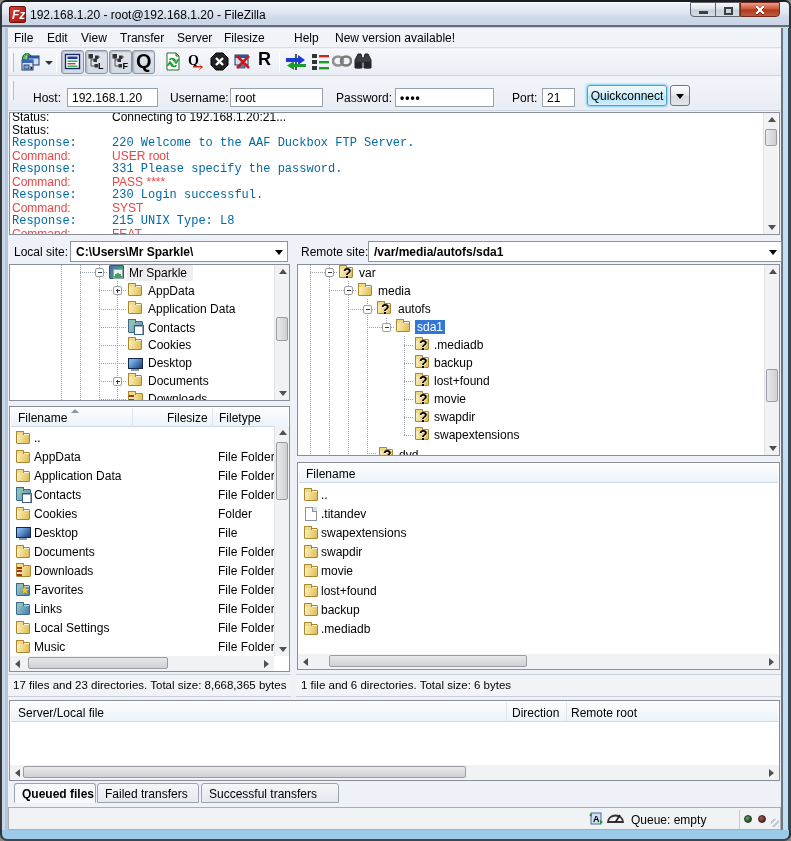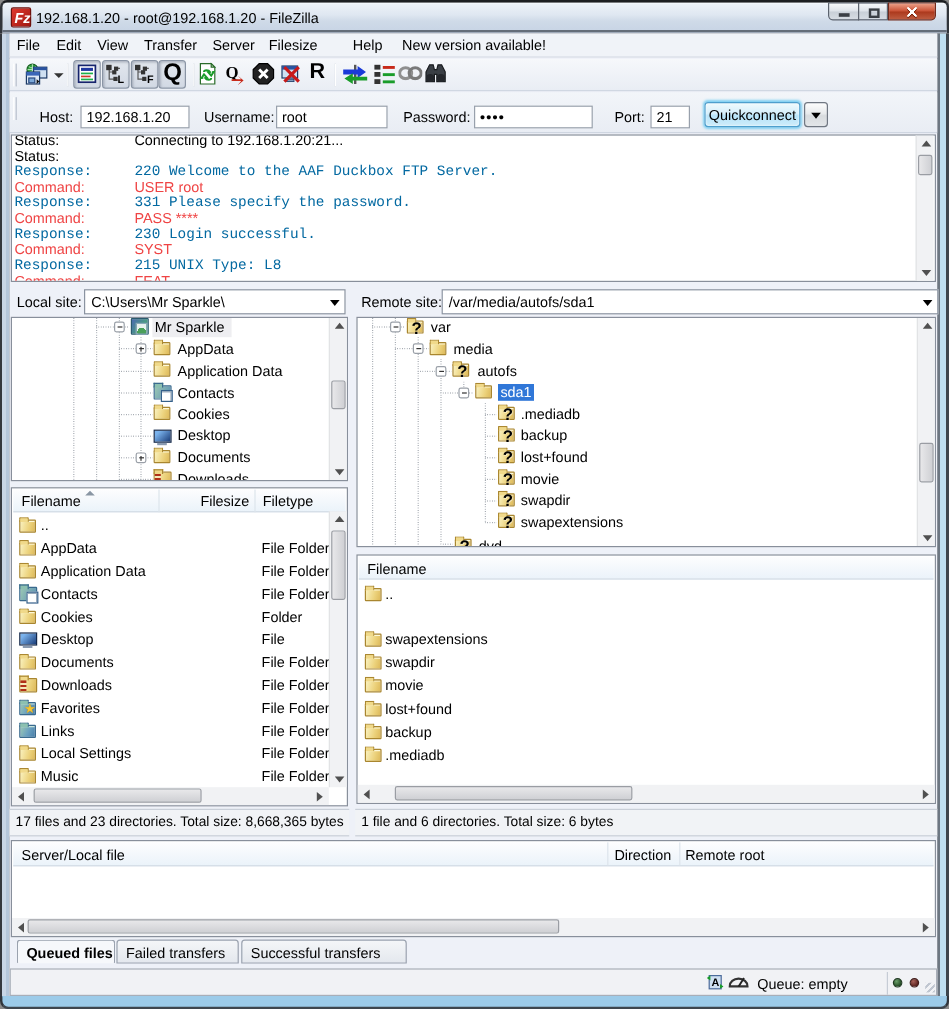--- a/index.html
+++ b/index.html
@@ -71,21 +71,21 @@
 
 
 .sb-v { position:absolute; width:15px; background:#f1f2f4; border-left:1px solid #e2e3e5; }
 .sb-h { position:absolute; height:15px; background:#f1f2f4; }
 .sb-thumb { position:absolute; background:linear-gradient(90deg,#e8e8ea,#cfd0d4); border:1px solid #9a9da3; border-radius:2px; }
 .sb-thumb-h { position:absolute; background:linear-gradient(#e8e8ea,#cfd0d4); border:1px solid #9a9da3; border-radius:2px; }
 .arr { width:0; height:0; position:absolute; }
 
 
 .combo { position:absolute; height:21px; background:#fff; border:1px solid #8a93a1; }
-.combo .ct { position:absolute; left:5px; top:3px; white-space:nowrap; }
+.combo .ct { position:absolute; left:5px; top:3px; white-space:nowrap;font-weight:bold; }
 .combo .ca { position:absolute; right:4px; top:8px; width:0; height:0; border-left:4px solid transparent; border-right:4px solid transparent; border-top:5px solid #000; }
 
 
 .panel { position:absolute; background:#fff; border:1px solid #888f9b; overflow:hidden; }
 .hdrrow { position:absolute; left:1px; top:1px; right:1px; height:19px; background:linear-gradient(#fdfdfe,#ebf3fa); border-bottom:1px solid #ccd8e3; }
 .hdrrow .hsep { position:absolute; top:0; width:1px; height:19px; background:#dde4ec; }
 .statusrow { font-size:11.5px; position:absolute; background:#f1f3f6; border-top:1px solid #c9cfd8; border-bottom:1px solid #c9cfd8; white-space:nowrap; overflow:hidden; }
 .lrow { position:absolute; height:19px; white-space:nowrap; }
 .tlabel { position:absolute; top:2px; }
 .folder { position:absolute; width:14px; height:11px; top:4px; background:linear-gradient(105deg,#faf2c0,#ecd27c 60%,#ddb95a); border:1px solid #a9862f; box-shadow:inset 0 1px 0 #fdf8d8; border-radius:1px; }
@@ -510,20 +510,24 @@
       </div>
 
     <div class="panel" style="left:289px; top:434px; width:483px; height:208px;">
       <div class="hdrrow" style="height:19px;">
           <span class="abs" style="left:7px; top:3px;">Filename</span>
         </div>
       <div class="lrow" style="left:0; top:23px; width:470px;">
           <div class="folder" style="left:6px;"></div>
           <span class="tlabel" style="left:23px;">..</span>
         </div>
+      <div class="lrow" style="left:0; top:42px; width:470px;">
+          <div class="pagei" style="left:7px;"></div>
+          <span class="tlabel" style="left:23px;">.titandev</span>
+        </div>
       <div class="lrow" style="left:0; top:61px; width:470px;">
           <div class="folder" style="left:6px;"></div>
           <span class="tlabel" style="left:23px;">swapextensions</span>
         </div>
       <div class="lrow" style="left:0; top:80px; width:470px;">
           <div class="folder" style="left:6px;"></div>
           <span class="tlabel" style="left:23px;">swapdir</span>
         </div>
       <div class="lrow" style="left:0; top:99px; width:470px;">
           <div class="folder" style="left:6px;"></div>

